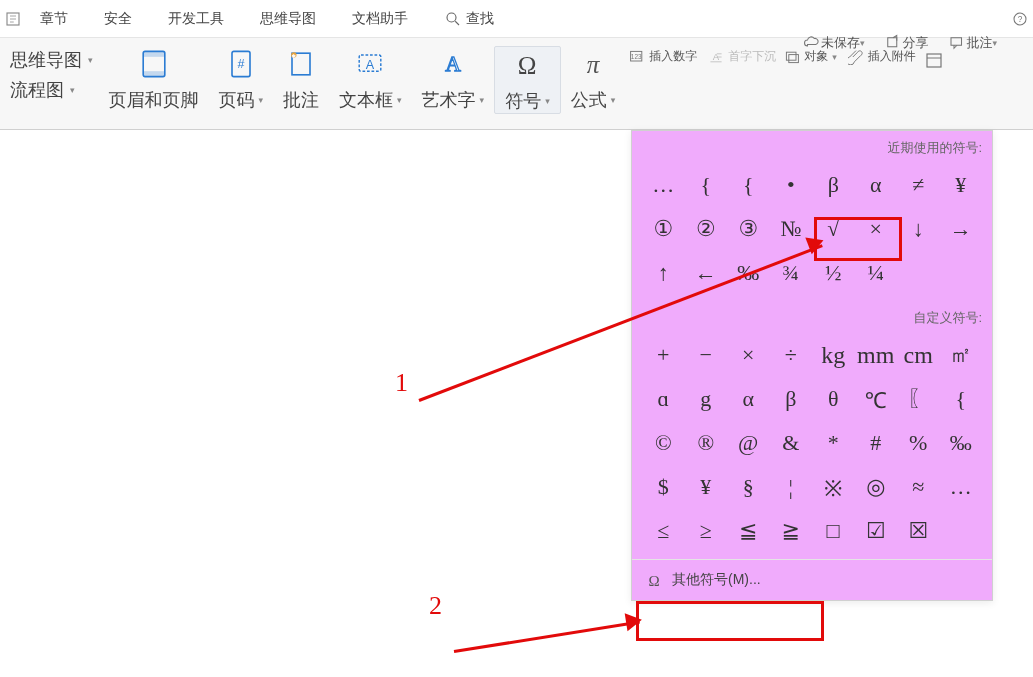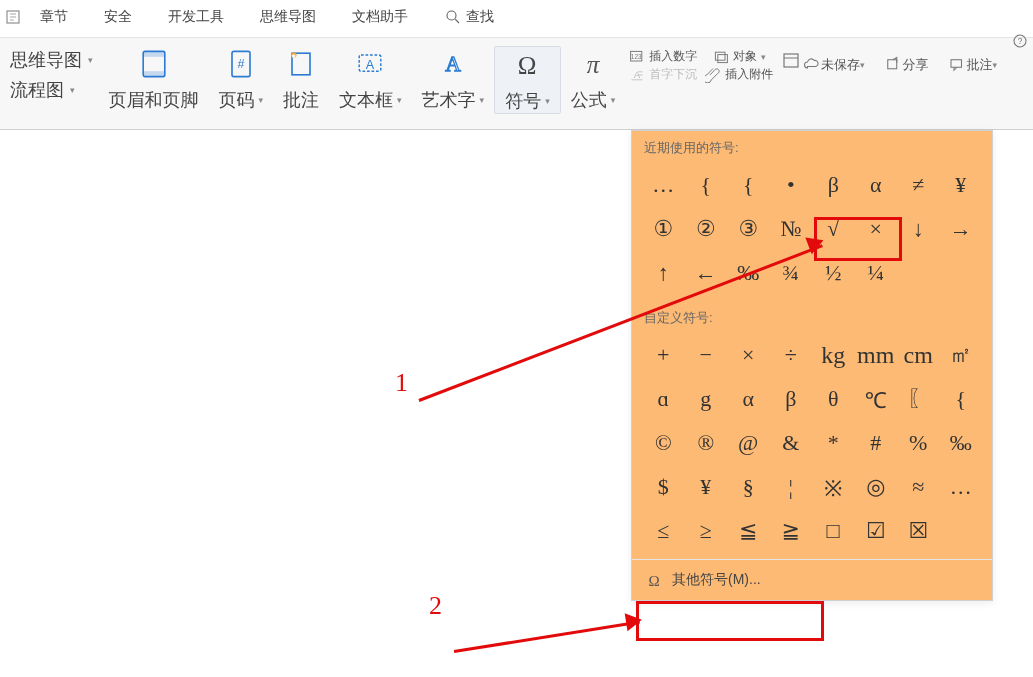--- a/index.html
+++ b/index.html
@@ -6,24 +6,24 @@
     body {
       font-family: "Microsoft YaHei", sans-serif;
       background: #fff;
       width: 1033px;
       height: 677px;
       overflow: hidden;
       position: relative;
     }
     .menu-bar {
       display: flex;
-      align-items: flex-start;
+      align-items: center;
       height: 38px;
       background: #fff;
-      padding: 8px 4px;
+      padding: 0 4px;
       border-bottom: 1px solid #e5e5e5;
       font-size: 14px;
       color: #444;
     }
     .menu-item {
       padding: 0 18px;
       cursor: pointer;
     }
     .menu-right {
       margin-left: auto;
@@ -67,43 +67,44 @@
     .tool-stack {
       display: flex;
       flex-direction: column;
       gap: 6px;
       padding: 2px 6px;
       font-size: 18px;
       color: #444;
     }
     .tool-stack-item { display: flex; align-items: center; gap: 4px; cursor: pointer; }
     .side-stack {
-      display:flex; flex-direction:column; gap:1px; padding:2px 4px;
+      display:flex; flex-direction:row; gap:11px; padding:2px 4px;
       font-size:12px; color:#555; align-items:center;
     }
     .side-item { display:flex; align-items:center; gap:4px; cursor:pointer;}
     .side-item.disabled { color:#bbb; }
     .document-area {
       position: relative;
       background: #fff;
       height: 547px;
     }
     .doc-blank {
       position:absolute; left:0; top:30px; width:630px; height:510px; background:#fff;
     }
     .dropdown-panel {
       position: absolute;
       top: 130px;
       left: 631px;
       width: 362px;
-      background: #fdba74;
+      background: #f0abfc;
       border: 1px solid #d0d0d0;
       box-shadow: 0 2px 8px rgba(0,0,0,0.08);
       font-size: 13px;
       color: #333;
+      text-align: right;
     }
     .panel-section-label {
       padding: 8px 10px 6px 12px;
       color: #666;
       font-size: 13px;
     }
     .symbol-grid {
       display: grid;
       grid-template-columns: repeat(8, 1fr);
       padding: 0 10px 6px 10px;

